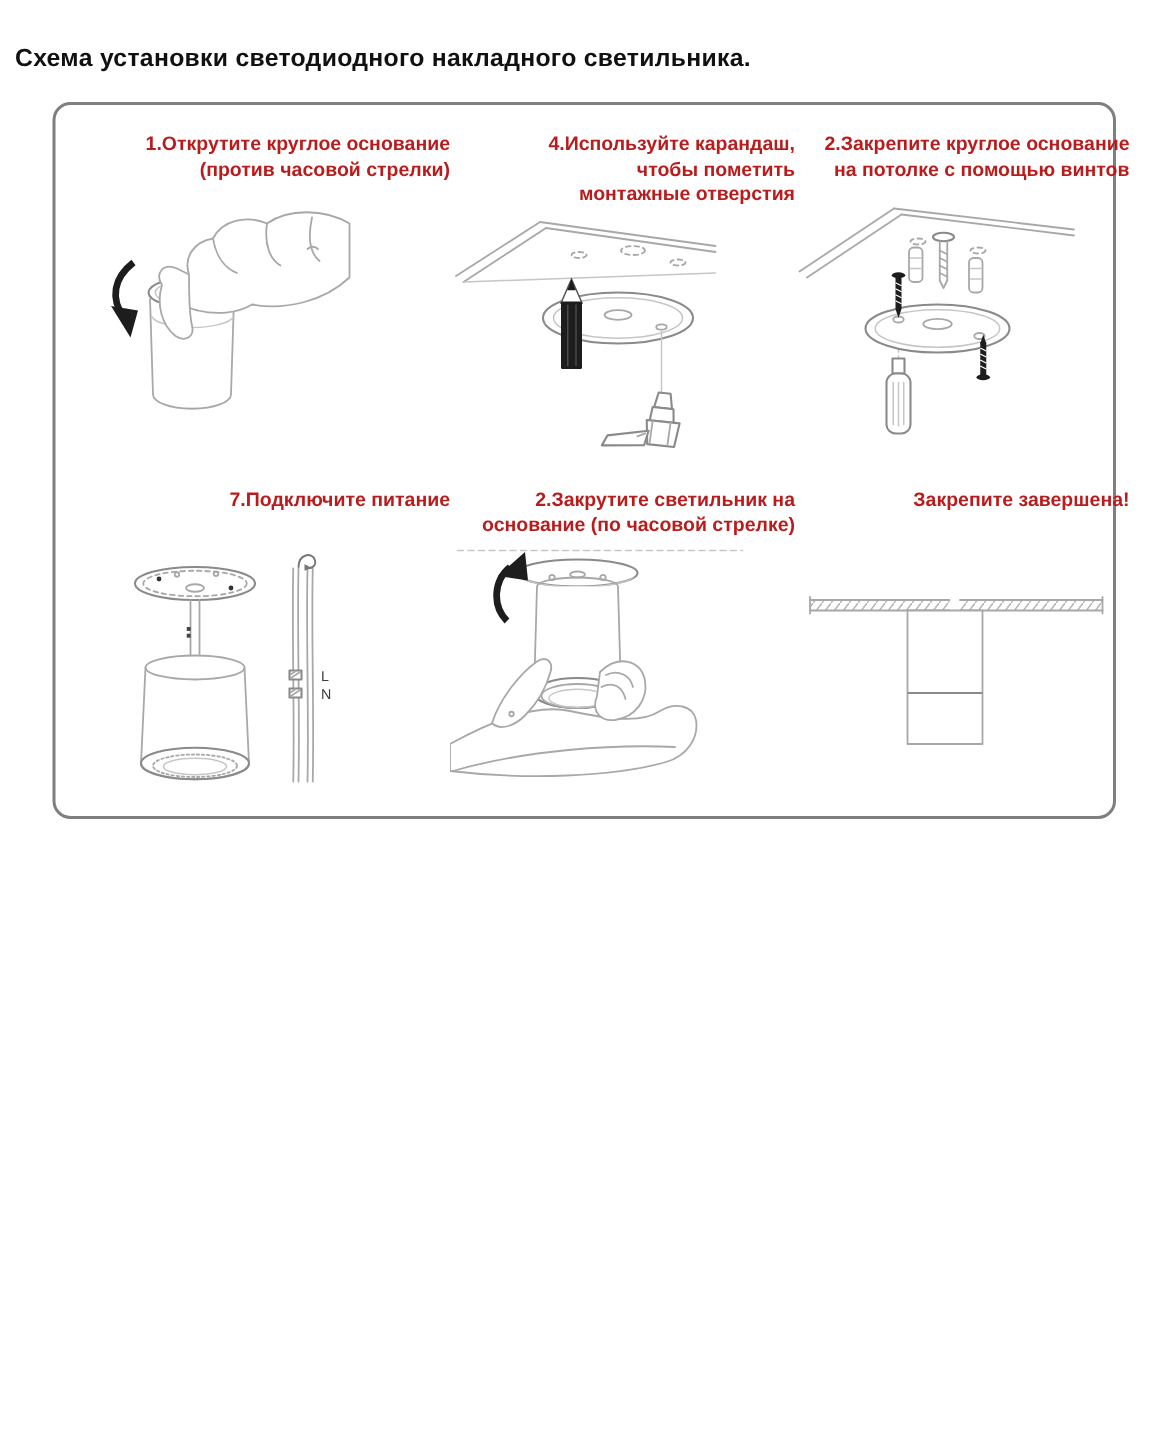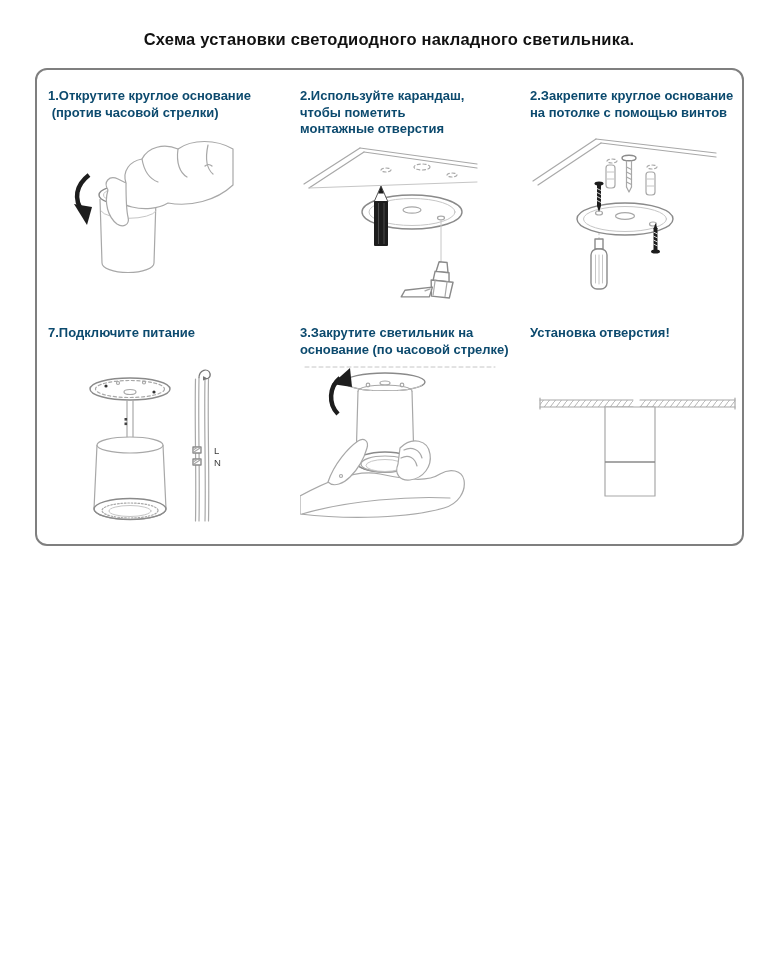--- a/index.html
+++ b/index.html
@@ -1,26 +1,26 @@
 <!DOCTYPE html>
 <html><head>
 <meta charset="utf-8">
 <style>
   html,body{margin:0;padding:0;background:#fff;}
   .page{width:778px;height:953px;position:relative;background:#fff;overflow:hidden;
         font-family:"Liberation Sans",sans-serif;}
-  .title{margin:30px 10px 0 10px;text-align:center;font-weight:bold;font-size:16.5px;
+  .title{margin:30px 10px 0 10px;font-weight:bold;font-size:16.5px;
          color:#111;letter-spacing:.2px;}
   .frame{position:absolute;left:35px;top:68px;width:709px;height:478px;
          border:2px solid #7f7f7f;border-radius:12px;background:#fff;box-sizing:border-box;}
   .grid{display:grid;grid-template-columns:252px 230px 223px;grid-template-rows:237px auto;
         padding:18px 0 0 11px;}
   .cell{position:relative;}
-  .step-label{font-weight:bold;font-size:13px;line-height:16.5px;color:#0c4a6e;
-              white-space:pre-wrap;}
+  .step-label{font-weight:bold;font-size:13px;line-height:16.5px;color:#b91c1c;
+              white-space:pre-wrap;text-align:right;}
   .ill{display:block;}
   .ill-1{margin:16px 0 0 8px;}
   .ill-2{margin:2px 0 0 0;}
   .ill-3{margin:10px 0 0 0;}
   .ill-4{margin:21px 0 0 10px;}
   .ill-5{margin:4px 0 0 0;}
   .ill-6{margin:36px 0 0 0;}
   
   .s  {fill:none;stroke:#a8a8a8;stroke-width:1.2;stroke-linecap:round;stroke-linejoin:round;}
   .sd {fill:none;stroke:#8a8a8a;stroke-width:1.4;stroke-linecap:round;stroke-linejoin:round;}
@@ -65,21 +65,21 @@
             <path class="wf" d="M52,53 C48,66 52,80 61,87 C67,91 74,88 72,80 C70,72 70,58 70,46"></path>
             <path class="s" d="M86,22 C88,34 94,42 102,45"></path>
             <path class="s" d="M122,12 C120,26 124,36 131,40"></path>
             <path class="s" d="M152,8 C149,22 151,32 157,37"></path>
             <path class="s" d="M149,29 c2,-2 5,-2 7,0"></path>
           </g>
         </svg>
       </div>
 
       <div class="cell">
-        <div class="step-label">2.Используйте карандаш,
+        <div class="step-label">4.Используйте карандаш,
 чтобы пометить
 монтажные отверстия</div>
         <svg class="ill ill-2" width="180" height="160" viewBox="0 0 180 160">
           <g>
             <path class="s" d="M4,44 L60,8"></path>
             <path class="s" d="M9,48 L64,12"></path>
             <path class="s" d="M60,8 L177,24"></path>
             <path class="s" d="M64,12 L177,28"></path>
             <path class="sl" d="M9,48 L177,42"></path>
             <ellipse class="s dash" cx="86" cy="30" rx="5" ry="2"></ellipse>
@@ -214,21 +214,21 @@
               <rect class="wfd" x="135" y="96" width="8" height="6"></rect>
               <path class="s" d="M136,101 l6,-4 M136,98.5 l3,-2"></path>
             </g>
             <text class="wire-label" x="156" y="91">L</text>
             <text class="wire-label" x="156" y="103">N</text>
           </g>
         </svg>
       </div>
 
       <div class="cell">
-        <div class="step-label">3.Закрутите светильник на
+        <div class="step-label">2.Закрутите светильник на
 основание (по часовой стрелке)</div>
         <svg class="ill ill-5" width="200" height="180" viewBox="0 0 200 180">
           <line class="sl" x1="5" y1="5" x2="195" y2="5" stroke-dasharray="4 3"></line>
           <g>
             <ellipse class="wfd" cx="85" cy="20" rx="40" ry="9"></ellipse>
             <path class="sl" d="M48,23 a38,8 0 0 0 74,0"></path>
             <circle class="s" cx="68" cy="23" r="1.8"></circle>
             <circle class="s" cx="102" cy="23" r="1.8"></circle>
             <ellipse class="s" cx="85" cy="21" rx="5" ry="2"></ellipse>
           </g>
@@ -249,21 +249,21 @@
             <circle class="s" cx="41" cy="114" r="1.5"></circle>
             <path class="wf" d="M100,86 C112,74 128,78 130,92 C132,104 124,116 110,118 C100,119 94,112 98,102 Z"></path>
             <path class="s" d="M104,88 C112,84 120,88 122,96"></path>
             <path class="s" d="M101,96 C109,92 115,96 117,104"></path>
             <path class="s" d="M2,152 C50,138 110,134 150,136"></path>
           </g>
         </svg>
       </div>
 
       <div class="cell">
-        <div class="step-label">Установка отверстия!</div>
+        <div class="step-label">Закрепите завершена!</div>
         <svg class="ill ill-6" width="220" height="140" viewBox="0 0 220 140">
           <defs>
             <pattern id="hatch" width="6" height="8" patternUnits="userSpaceOnUse">
               <line x1="0" y1="8" x2="6" y2="0" stroke="#b5b5b5" stroke-width="1"></line>
             </pattern>
           </defs>
           <g>
             <rect x="10" y="22" width="93" height="7" fill="url(#hatch)"></rect>
             <rect x="110" y="22" width="95" height="7" fill="url(#hatch)"></rect>
             <line class="s" x1="10" y1="22" x2="103" y2="22"></line>

